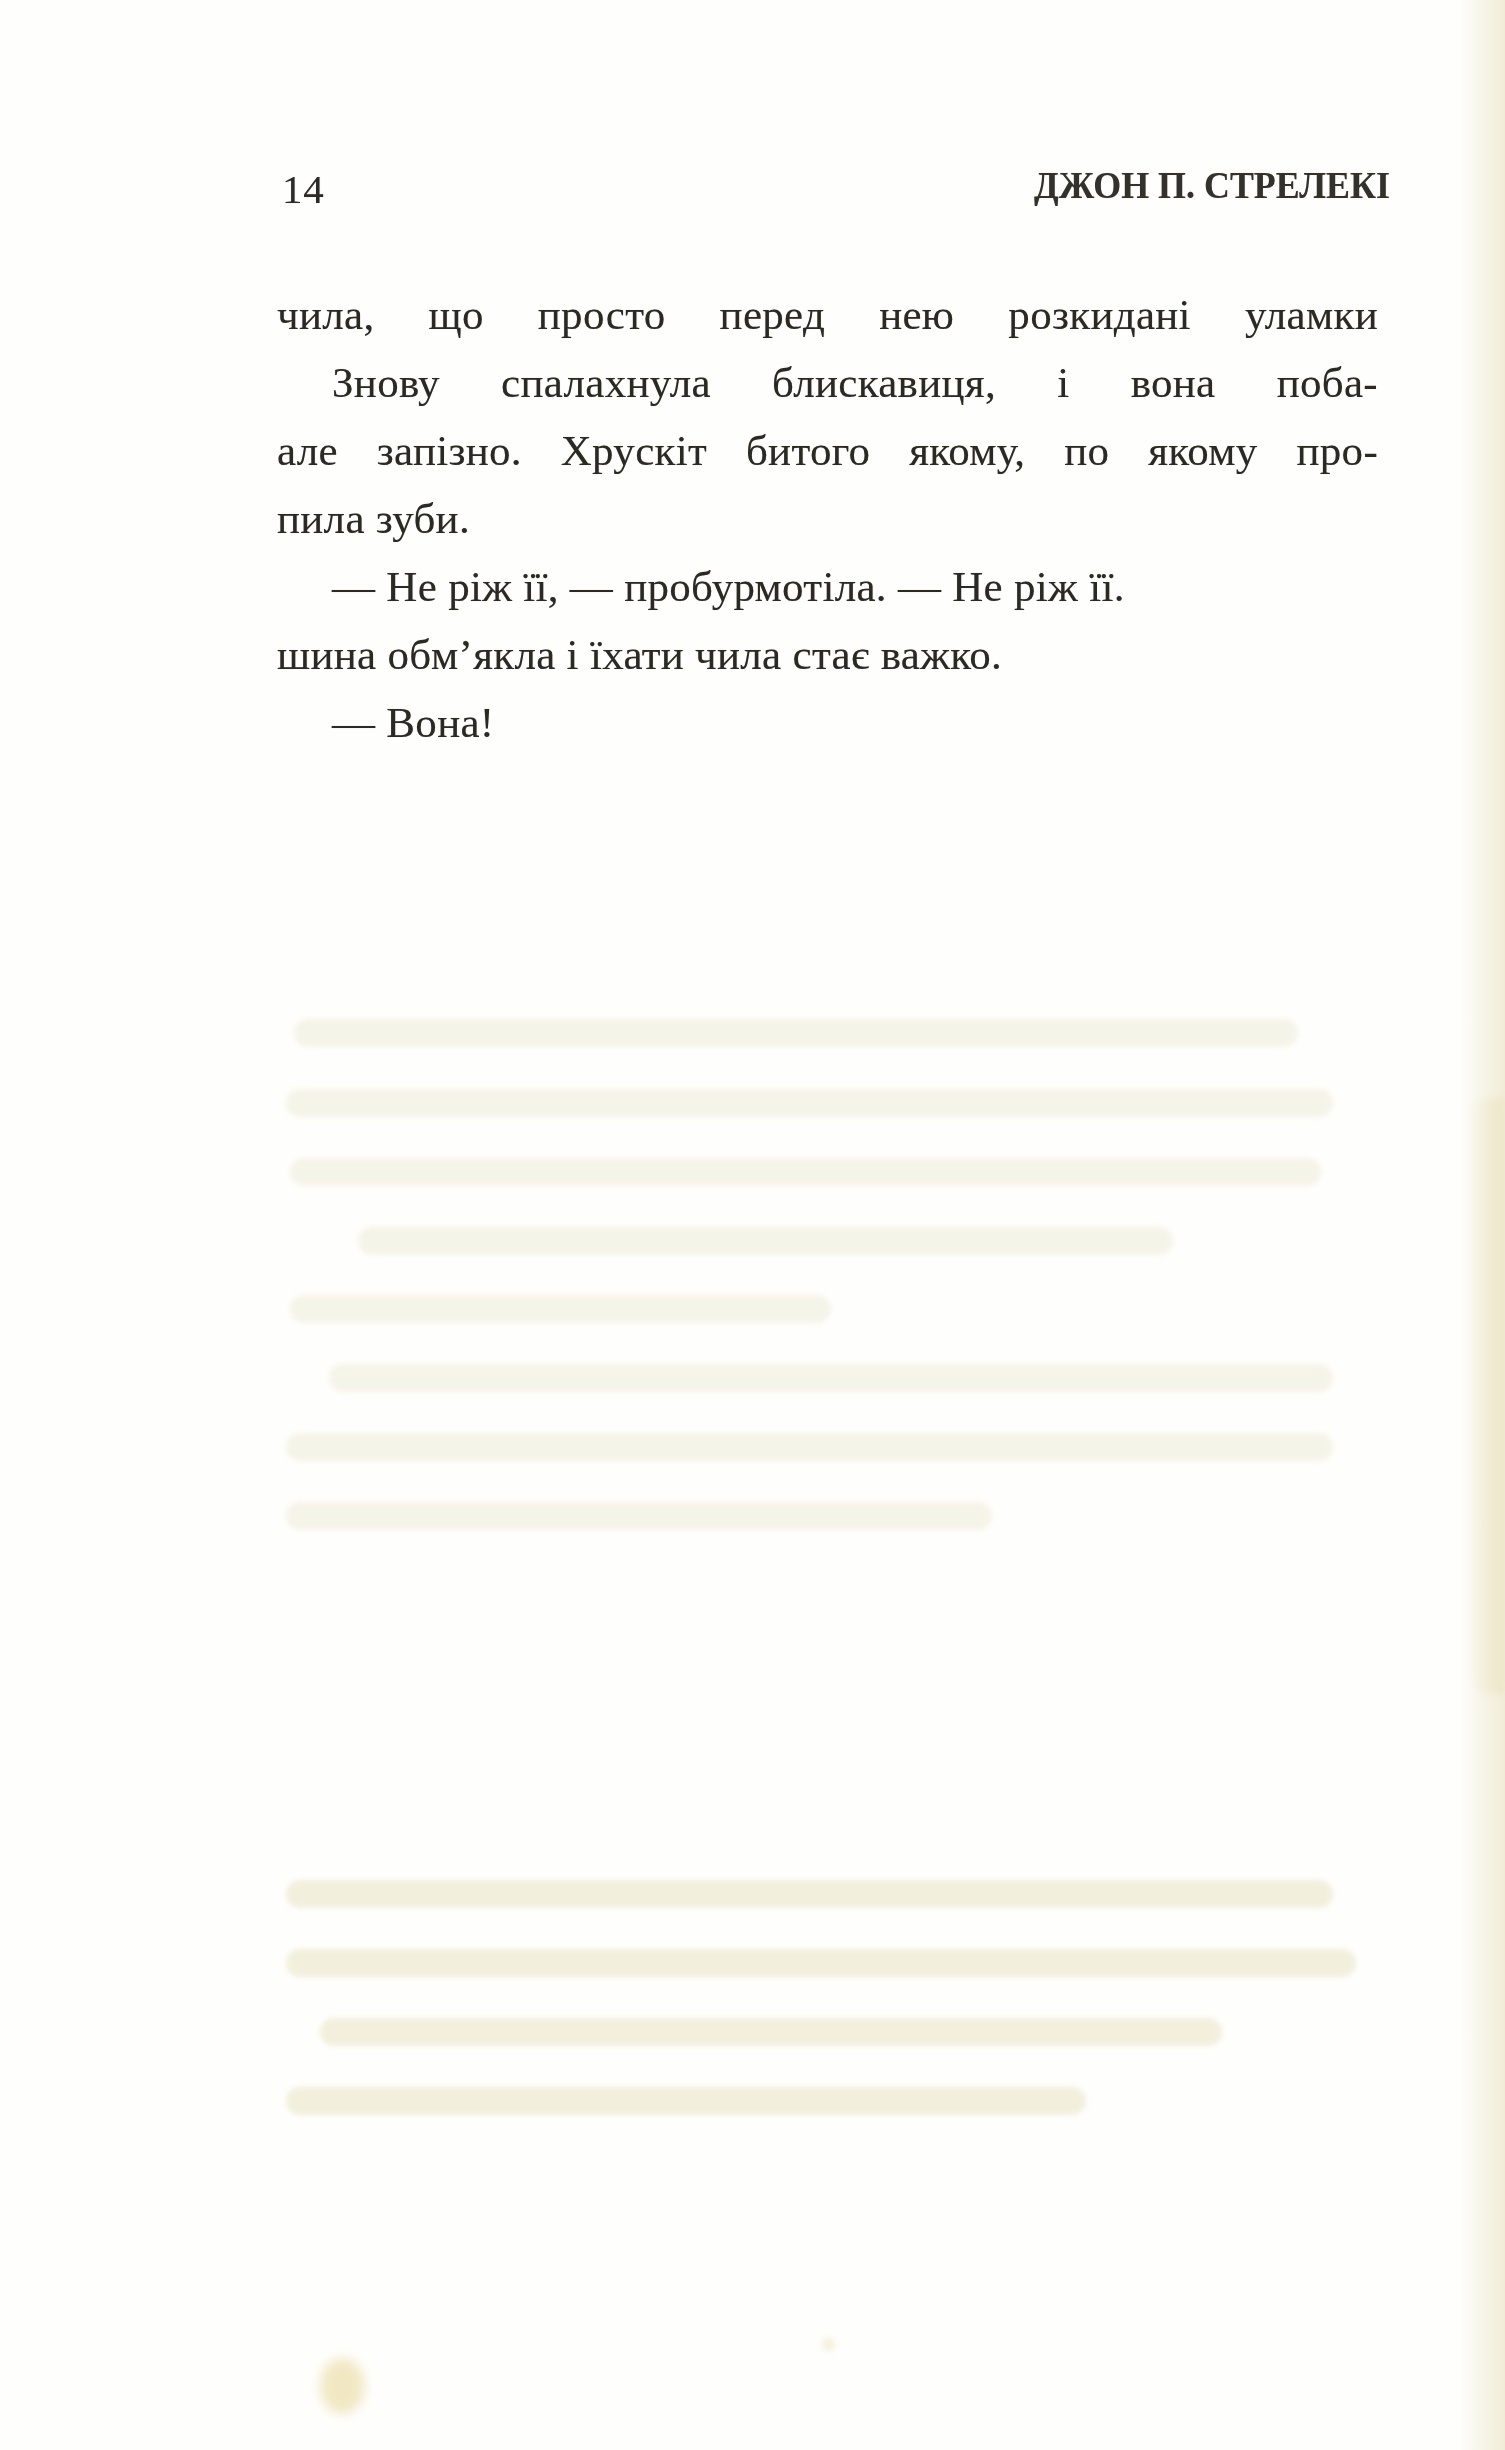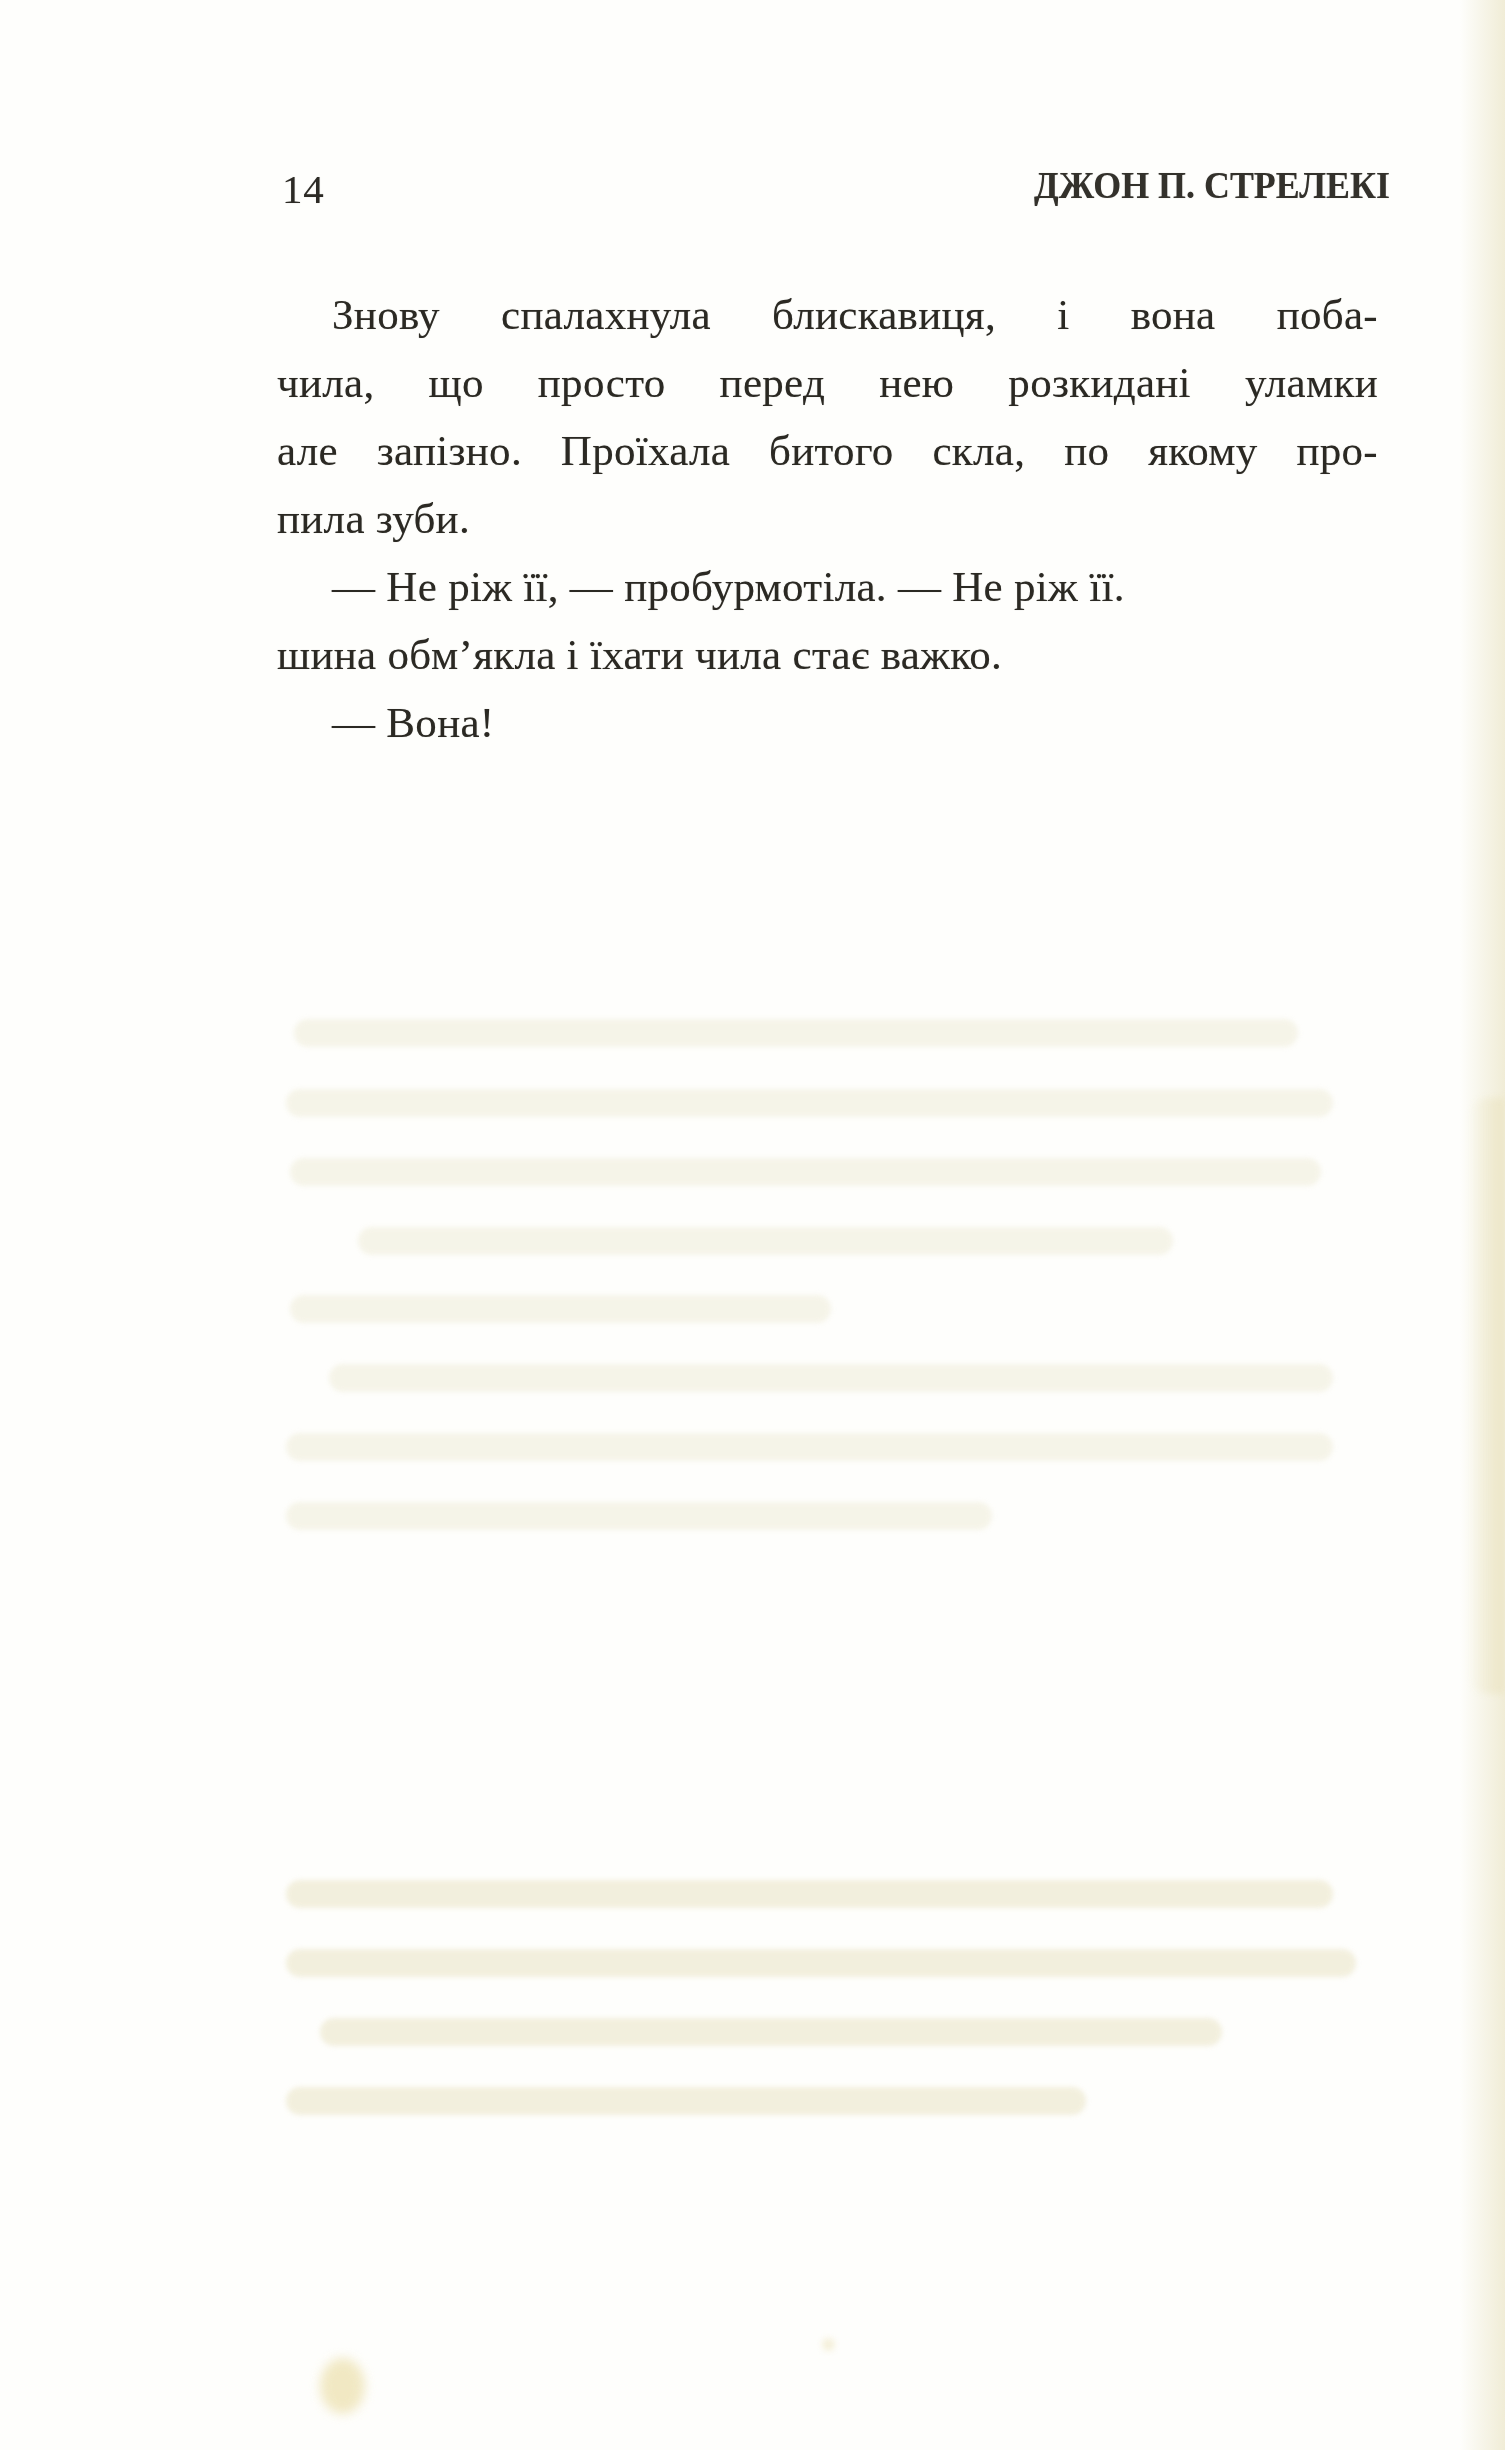--- a/index.html
+++ b/index.html
@@ -75,23 +75,23 @@
 </head>
 <body>
 
 <div class="page">
 
   <div class="page-number">14</div>
 
   <div class="running-head">ДЖОН П. СТРЕЛЕКІ</div>
 
   <div class="body-text" style="color: rgb(43, 41, 35);">
+      <div class="line justified">чила, що просто перед нею розкидані уламки</div>
       <div class="line indent justified">Знову спалахнула блискавиця, і вона поба-</div>
-      <div class="line justified">чила, що просто перед нею розкидані уламки</div>
-      <div class="line justified">але запізно. Проїхала битого скла, по якому про-</div>
+      <div class="line justified">але запізно. Хрускіт битого якому, по якому про-</div>
       <div class="line">пила зуби.</div>
       <div class="line indent">— Не ріж її, — пробурмотіла. — Не ріж її.</div>
       <div class="line">шина обм’якла і їхати чила стає важко.</div>
       <div class="line indent">— Вона!</div>
     </div>
 
   <div>
     <div class="ghost" style="top:1019px;left:294px;width:1004px;"></div>
     <div class="ghost" style="top:1089px;left:286px;width:1047px;"></div>
     <div class="ghost" style="top:1158px;left:290px;width:1031px;"></div>

